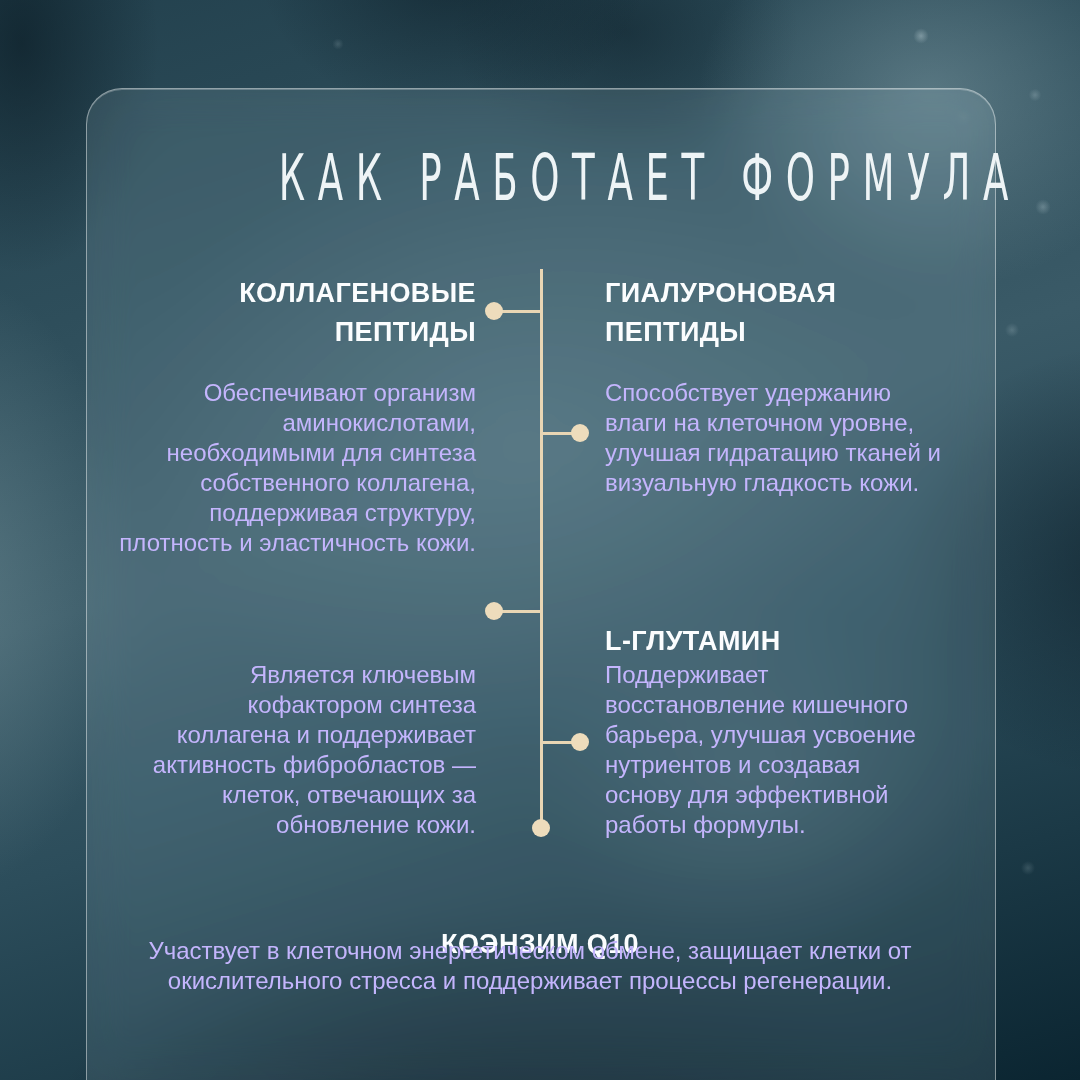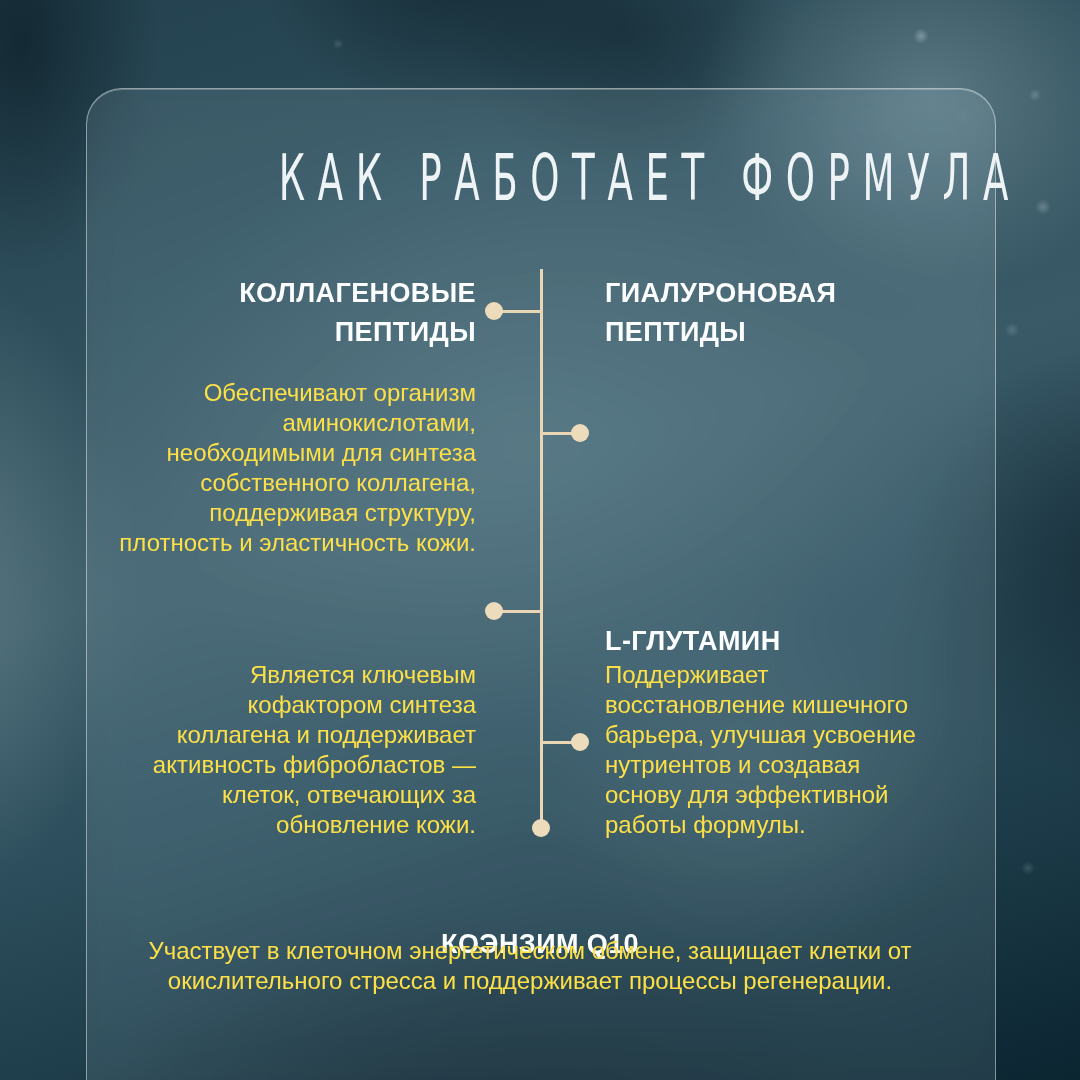--- a/index.html
+++ b/index.html
@@ -96,21 +96,21 @@
     font-size: 27px;
     line-height: 39px;
     letter-spacing: 0.4px;
     color: #fbfdfe;
     white-space: pre;
   }
   .sec-desc {
     position: absolute;
     font-size: 24px;
     line-height: 30px;
-    color: #fde047;
+    color: #c4b5fd;
     white-space: pre;
   }
   .align-r { text-align: right; }
   .align-l { text-align: left; }
   .align-c { text-align: center; margin-top: 48px; }
 
   .collagen-title   { left: 86px;  top: 274px; width: 390px; }
   .collagen-desc    { left: 76px;  top: 378px; width: 400px; }
   .hyaluronic-title { left: 605px; top: 274px; width: 380px; }
   .hyaluronic-desc  { left: 605px; top: 378px; width: 390px; }
@@ -149,20 +149,24 @@
 ПЕПТИДЫ</div>
   <div class="sec-desc align-r collagen-desc">Обеспечивают организм
 аминокислотами,
 необходимыми для синтеза
 собственного коллагена,
 поддерживая структуру,
 плотность и эластичность кожи.</div>
 
   <div class="sec-title align-l hyaluronic-title">ГИАЛУРОНОВАЯ
 ПЕПТИДЫ</div>
+  <div class="sec-desc align-l hyaluronic-desc">Способствует удержанию
+влаги на клеточном уровне,
+улучшая гидратацию тканей и
+визуальную гладкость кожи.</div>
 
   <div class="sec-desc align-r vitaminc-desc">Является ключевым
 кофактором синтеза
 коллагена и поддерживает
 активность фибробластов —
 клеток, отвечающих за
 обновление кожи.</div>
 
   <div class="sec-title align-l glutamine-title">L-ГЛУТАМИН</div>
   <div class="sec-desc align-l glutamine-desc">Поддерживает

